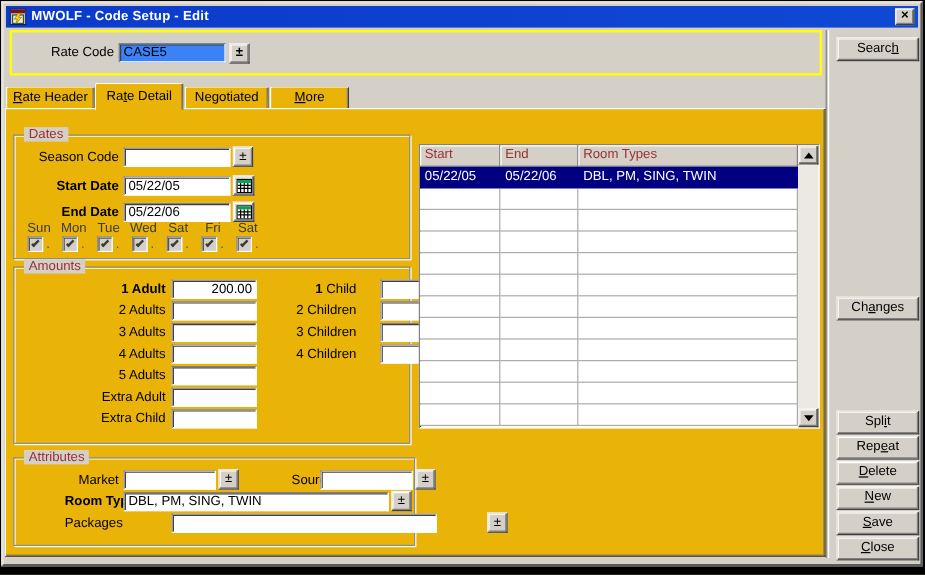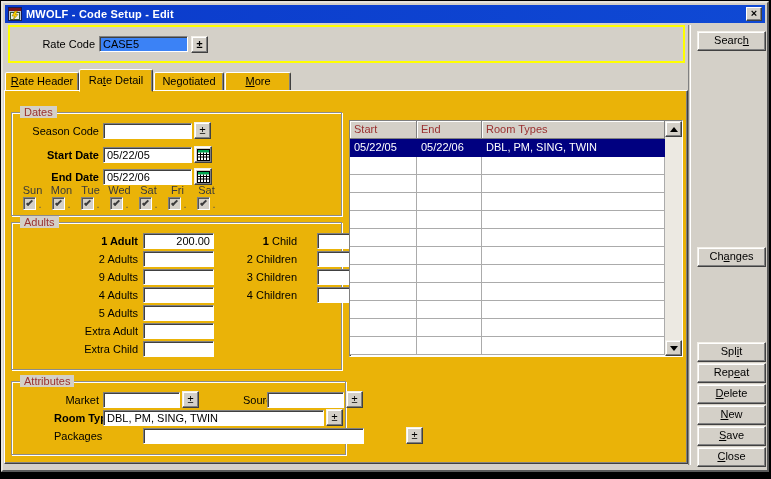--- a/index.html
+++ b/index.html
@@ -230,32 +230,32 @@
             <div class="day-cell">
               <span class="checkbox">
                 <span class="check"></span>
               </span>
               <span class="cb-dot">.</span>
             </div>
           </div>
       </div>
 
       <div id="grp-amounts" class="groupbox">
-        <span class="legend">Adults</span>
+        <span class="legend">Amounts</span>
         <div id="amt-left" class="amt-col">
             <div class="amt-row">
               <span class="lbl b">1 Adult</span>
               <input class="field sunken amt-input" value="200.00" style="">
             </div>
             <div class="amt-row">
               <span class="lbl">2 Adults</span>
               <input class="field sunken amt-input" style="">
             </div>
             <div class="amt-row">
-              <span class="lbl">9 Adults</span>
+              <span class="lbl">3 Adults</span>
               <input class="field sunken amt-input" style="">
             </div>
             <div class="amt-row">
               <span class="lbl">4 Adults</span>
               <input class="field sunken amt-input" style="">
             </div>
             <div class="amt-row">
               <span class="lbl">5 Adults</span>
               <input class="field sunken amt-input" style="">
             </div>

